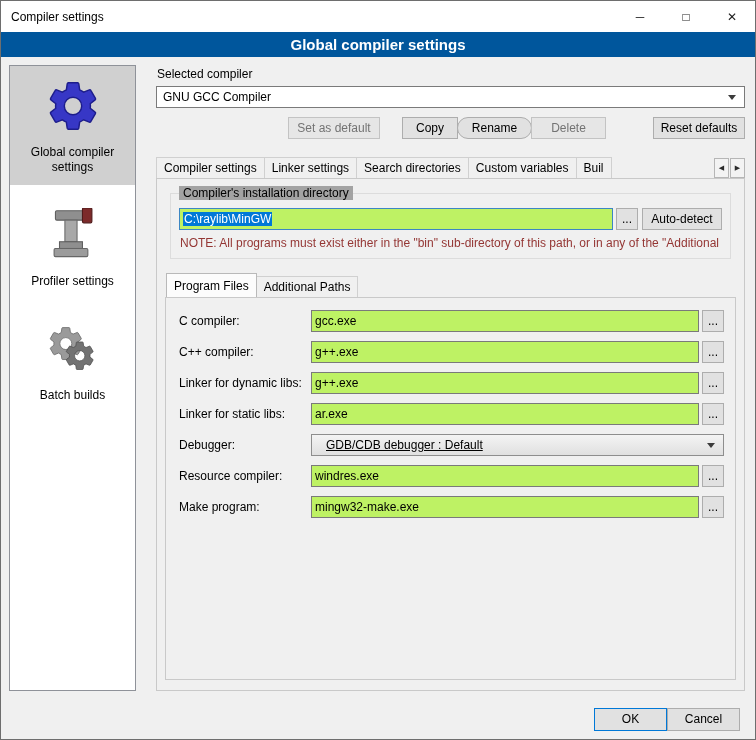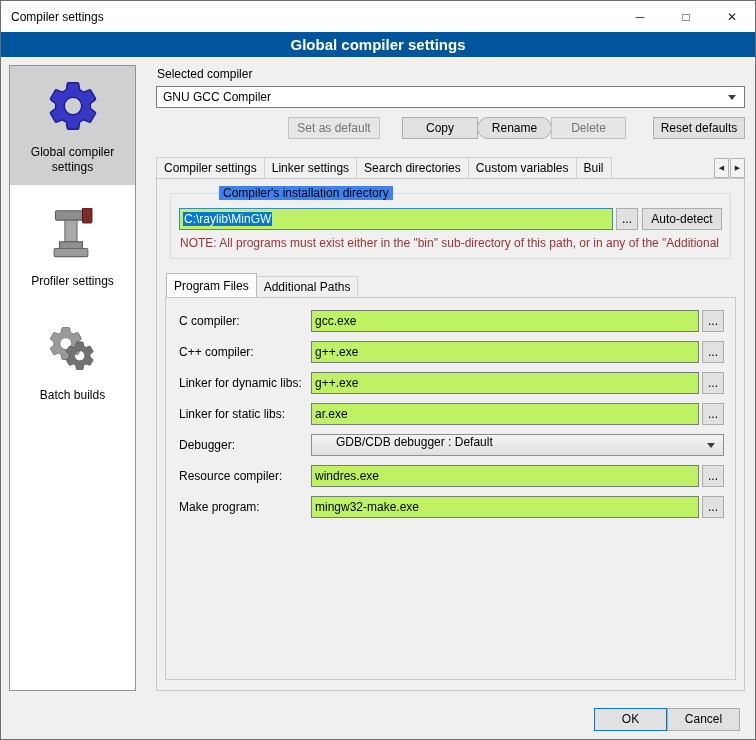--- a/index.html
+++ b/index.html
@@ -32,54 +32,54 @@
   .sec-label { margin:2px 0 5px 1px; }
 
   .combo { height:22px; background:#fff; border:1px solid #7a7a7a; display:flex; align-items:center; padding:0 24px 0 6px; position:relative; white-space:nowrap; overflow:hidden; }
   .chev { position:absolute; right:8px; top:50%; margin-top:-2px; width:0; height:0; border-left:4px solid transparent; border-right:4px solid transparent; border-top:5px solid #3c3c3c; }
 
   .btn { height:22px; background:#e1e1e1; border:1px solid #adadad; font-family:inherit; font-size:12px; text-align:center; display:flex; align-items:center; justify-content:center; white-space:nowrap; cursor:default; }
   .btn.disabled { color:#737373; border-color:#c3c3c3; background:#e6e6e6; }
 
   .action-row { display:flex; margin-top:9px; height:22px; align-items:center; }
   .a-setdef { width:92px; margin-left:132px; }
-  .a-copy { width:76px; margin-left:22px; }
+  .a-copy { width:56px; margin-left:22px; }
   .a-rename { width:75px; margin-left:-1px;border-radius:11px; }
   .a-delete { width:75px; margin-left:-1px; }
   .a-reset { width:92px; margin-left:auto; }
 
   
   .tabbar { display:flex; align-items:flex-end; margin-top:15px; height:24px; position:relative; overflow:hidden; padding-right:34px; flex-shrink:0; }
   .tab { flex-shrink:0; height:21px; padding:0 7px; background:#f0f0f0; border:1px solid #d0d0d0; border-bottom:none; display:flex; align-items:center; white-space:nowrap; margin-right:-1px; }
   .tab.active { height:24px; background:#fcfcfc; border-color:#b9b9b9; z-index:2; }
   .tab-arrows { position:absolute; right:0; bottom:0; display:flex; background:#f0f0f0; padding-left:3px; height:22px; align-items:flex-end; z-index:3; }
   .tab-arrow { width:15px; height:20px; background:#f3f3f3; border:1px solid #b6b6b6; display:flex; align-items:center; justify-content:center; font-size:7px; color:#2b2b2b; margin-left:1px; }
 
   .panel { border:1px solid #c9c9c9; background:#f0f0f0; flex:1; display:flex; flex-direction:column; padding:12px 8px 10px; min-height:0; }
 
   
   .groupbox { position:relative; border:1px solid #dcdcdc; margin:2px 5px 0; padding:14px 8px 8px; }
-  .groupbox .legend { position:absolute; top:-8px; left:8px; background:#3b82f6; padding:0 4px;margin-left:40px; }
+  .groupbox .legend { position:absolute; top:-8px; left:8px; background:#a3a3a3; padding:0 4px; }
 
   .dir-row { display:flex; align-items:center; }
   .tinput { height:22px; background:#bef264; border:1px solid #7a7a7a; padding:0 3px; display:flex; align-items:center; overflow:hidden; white-space:nowrap;text-align:right; }
   .dir-input { flex:1; border-color:#3c86c3; }
   .sel-text { background:#0078d7; color:#fff; padding:0 1px; }
   .browse { width:22px; margin-left:3px; flex-shrink:0; }
   .autodetect { width:80px; margin-left:4px; flex-shrink:0; }
   .note { color:#943634; margin:6px 1px 0; white-space:nowrap; overflow:hidden; }
 
   .subtabbar { display:flex; align-items:flex-end; margin-top:14px; height:24px; flex-shrink:0; padding-left:1px; }
 
   .subpanel { border:1px solid #c9c9c9; background:#f0f0f0; flex:1; padding:12px 11px 0 13px; display:flex; flex-direction:column; min-height:0; }
 
   .frow { display:flex; align-items:center; margin-bottom:9px; flex-shrink:0; }
   .frow .flabel { width:132px; flex-shrink:0; white-space:nowrap; }
   .frow .tinput { flex:1; min-width:0; }
-  .comboSel { flex:1; height:22px; background:linear-gradient(#f4f4f4,#e0e0e0); border:1px solid #8e8e8e; display:flex; align-items:flex-start; padding:0 24px 0 24px; position:relative; white-space:nowrap; overflow:hidden; }
+  .comboSel { flex:1; height:22px; background:linear-gradient(#f4f4f4,#e0e0e0); border:1px solid #8e8e8e; display:flex; align-items:center; padding:0 24px 0 14px; position:relative; white-space:nowrap; overflow:hidden;text-decoration:underline; }
 
   
   .footer { height:40px; display:flex; align-items:center; justify-content:flex-end; padding-right:15px; flex-shrink:0; }
   .footer .btn { width:73px; height:23px; }
   .btn.default { border-color:#0078d7; }
 
   svg { display:block; }
 </style>
 </head>
 <body>

